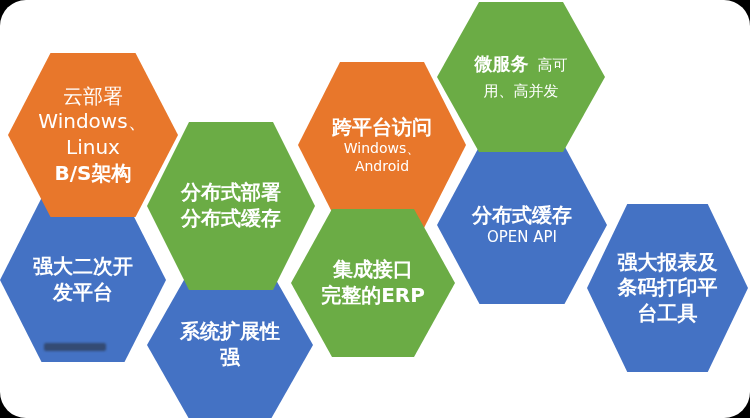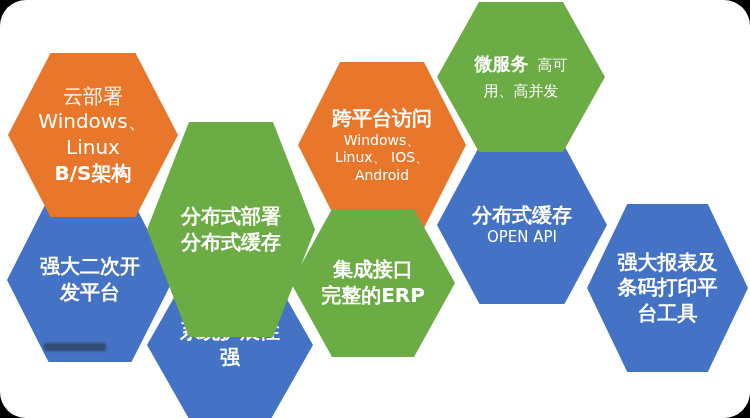--- a/index.html
+++ b/index.html
@@ -51,21 +51,21 @@
     background:rgba(35,35,35,0.5);
     filter:blur(1px);
     border-radius:2px;
   }
 </style>
 </head>
 <body>
 
 <div class="canvas">
 
-  <div class="hex blue" style="left:7px;top:198px;width:166px;height:164px;">
+  <div class="hex blue" style="left:0px;top:198px;width:166px;height:164px;">
     <div class="hex-text">强大二次开发平台</div>
   </div>
 
   <div class="hex blue" style="left:147px;top:272px;width:166px;height:146px;">
     <div class="hex-text">系统扩展性强</div>
   </div>
 
   <div class="hex blue" style="left:437px;top:146px;width:170px;height:158px;">
     <div class="hex-text">
       <span class="t-line t-bold">分布式缓存</span>
@@ -83,27 +83,26 @@
       <span class="t-line t-normal">Windows、</span>
       <span class="t-line t-normal">Linux</span>
       <span class="t-line t-bold">B/S架构</span>
     </div>
   </div>
 
   <div class="hex orange" style="left:298px;top:62px;width:168px;height:166px;">
     <div class="hex-text">
       <span class="t-line t-bold">跨平台访问</span>
       <span class="t-line t-sm">Windows、</span>
-      <span class="t-line t-sm">Linux、 IOS、</span>
       <span class="t-line t-sm">Android</span>
     </div>
   </div>
 
 
-  <div class="hex green" style="left:147px;top:122px;width:168px;height:215px;font-family:Liberation Serif, serif;">
+  <div class="hex green" style="left:147px;top:122px;width:168px;height:168px;font-family:Liberation Serif, serif;">
     <div class="hex-text">
       <span class="t-line t-bold">分布式部署</span>
       <span class="t-line t-bold">分布式缓存</span>
     </div>
   </div>
 
   <div class="hex green" style="left:291px;top:209px;width:164px;height:148px;">
     <div class="hex-text">
       <span class="t-line t-bold">集成接口</span>
       <span class="t-line t-bold">完整的ERP</span>

